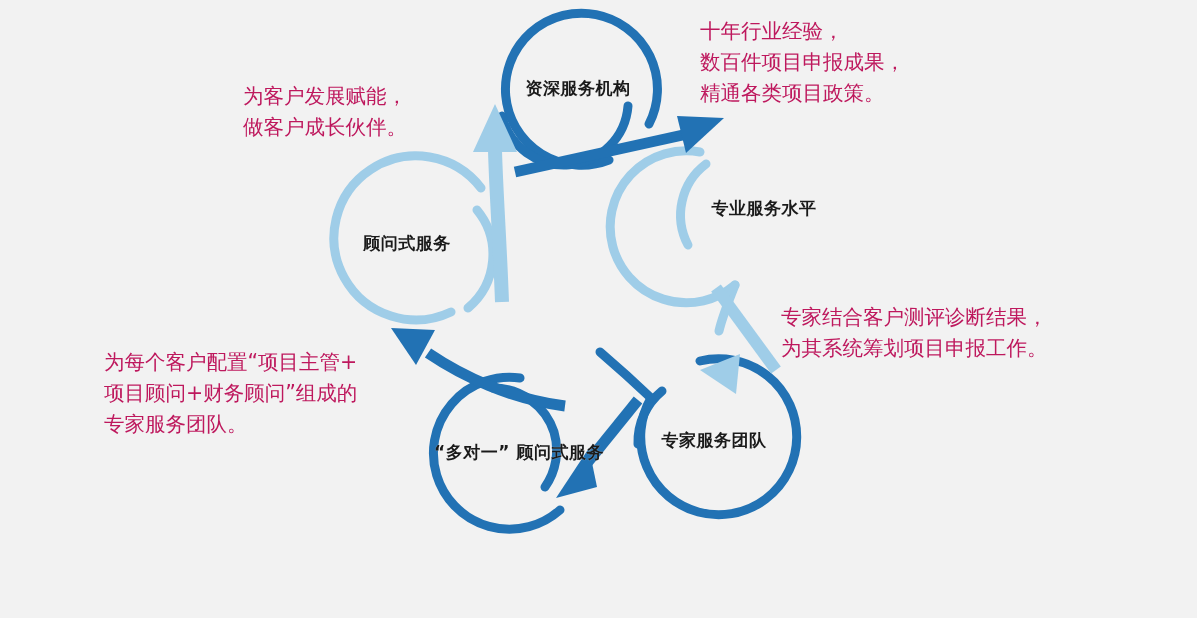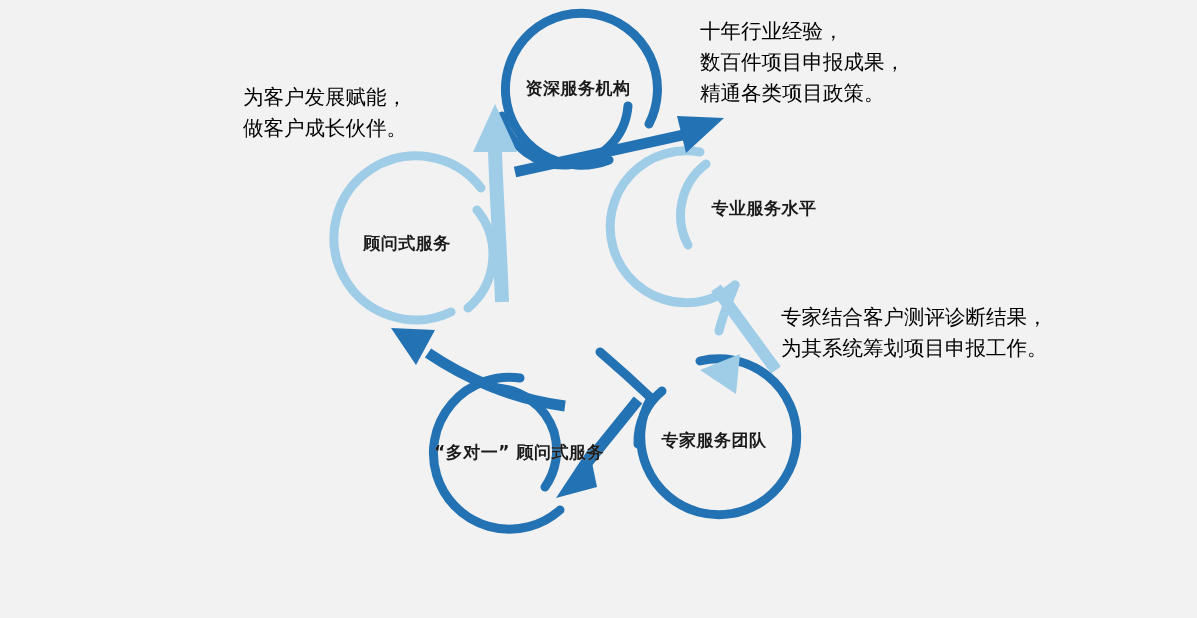--- a/index.html
+++ b/index.html
@@ -34,21 +34,21 @@
     font-size: 17px;
     line-height: 1.22;
     letter-spacing: 0.5px;
     text-align: center;
     white-space: nowrap;
     transform: translate(-50%, -50%);
     text-shadow: 0 0 1px rgba(255,255,255,0.6);
   }
   .note {
     position: absolute;
-    color: #000000;
+    color: #be185d;
     font-size: 20.5px;
     line-height: 1.52;
     white-space: nowrap;
     font-weight: 400;
   }
   .note.right-side { text-align: left; }
   .note .ln { display: block; }
 </style>
 </head>
 <body style="background: rgb(242, 242, 242);">
@@ -136,19 +136,24 @@
     <span class="ln">数百件项目申报成果，</span>
     <span class="ln">精通各类项目政策。</span>
   </div>
 
   <div class="note right-side" style="left:781px; top:302px;">
     <span class="ln">专家结合客户测评诊断结果，</span>
     <span class="ln">为其系统筹划项目申报工作。</span>
   </div>
 
 
+  <div class="note" style="left:104px; top:347px;">
+    <span class="ln">为每个客户配置“项目主管+</span>
+    <span class="ln">项目顾问+财务顾问”组成的</span>
+    <span class="ln">专家服务团队。</span>
+  </div>
 
-  <div class="note" style="left:243px; top:82px;">
+  <div class="note" style="left:243px; top:82px;font-family:Liberation Mono, monospace;">
     <span class="ln">为客户发展赋能，</span>
     <span class="ln">做客户成长伙伴。</span>
   </div>
 
 </div>
 
 </body></html>

